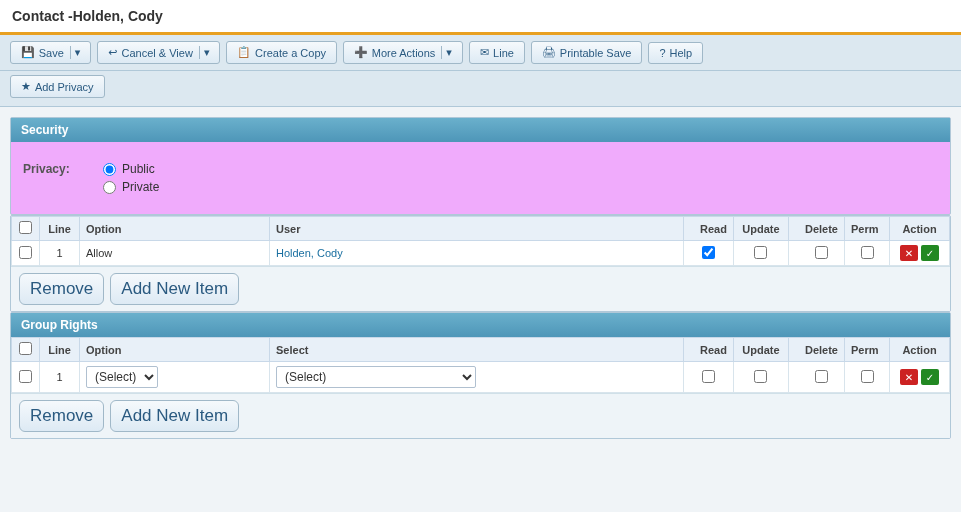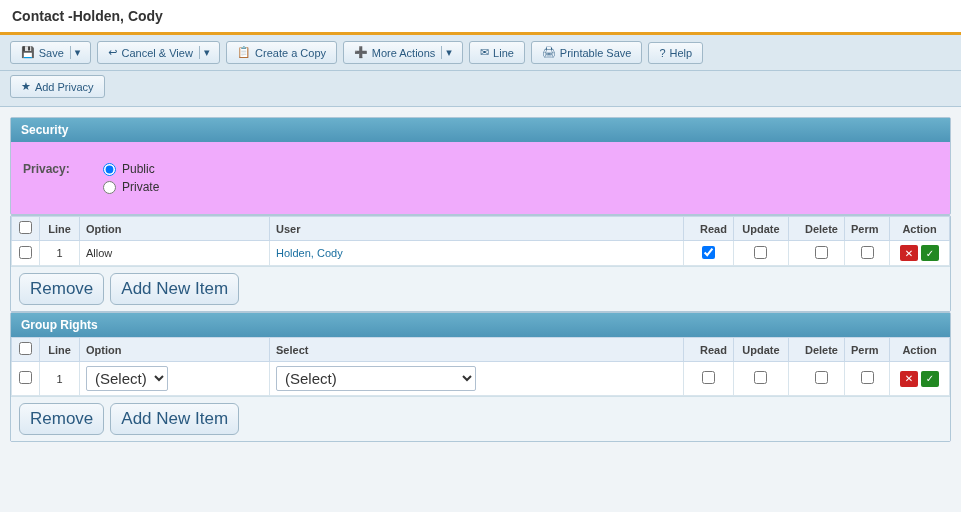--- a/index.html
+++ b/index.html
@@ -141,21 +141,21 @@
       color: #2a5a80;
       cursor: pointer;
       font-size: 17px;
     }
 
     select {
       padding: 2px 4px;
       border: 1px solid #b0c0d0;
       border-radius: 2px;
       background: #fff;
-      font-size: 15px;
+      font-size: 12px;
       color: #333;
     }
 
     input[type="checkbox"] { cursor: pointer; }
     input[type="radio"] { cursor: pointer; }
   </style>
 </head>
 <body>
 
 <div class="title-bar">

